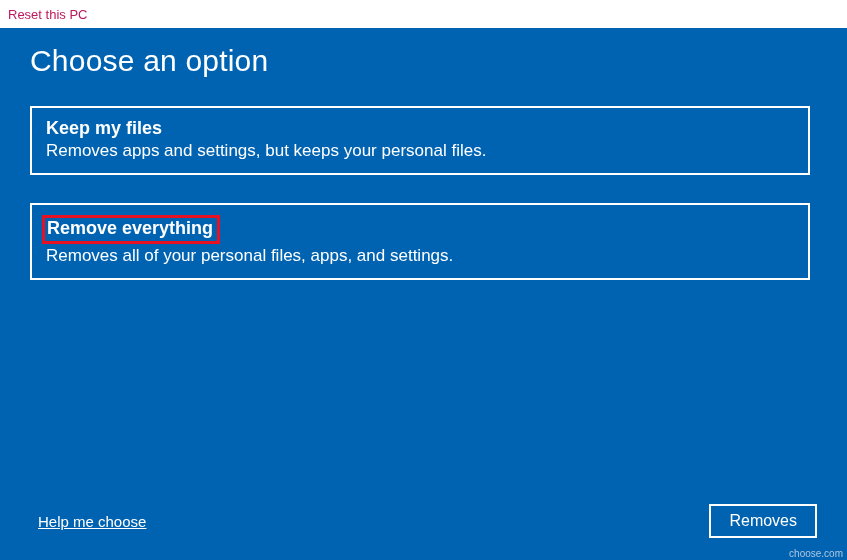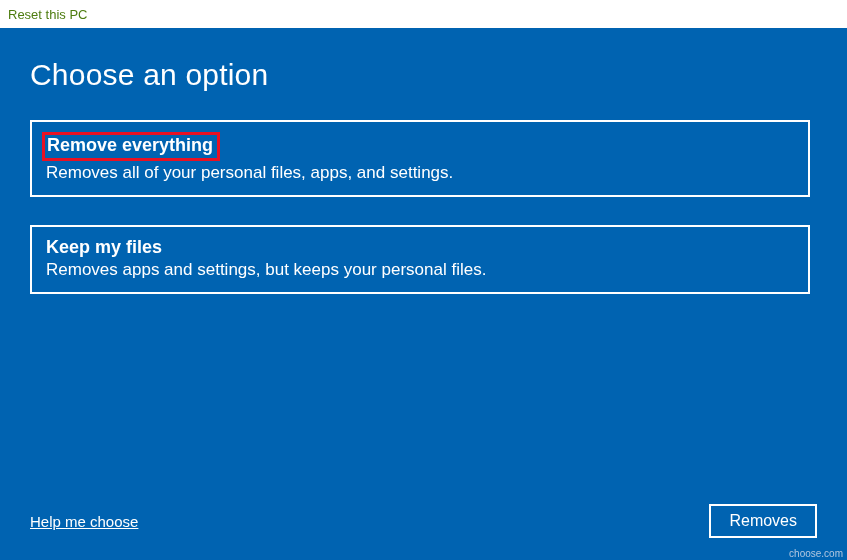--- a/index.html
+++ b/index.html
@@ -12,30 +12,30 @@
       width: 847px;
       height: 560px;
       overflow: hidden;
       background: #fff;
     }
     .titlebar {
       background: #ffffff;
       height: 28px;
       padding: 4px 8px;
       font-size: 13px;
-      color: #4d7c0f;
+      color: #be185d;
       display: flex;
       align-items: center;
     }
     .main {
       background: #0063b1;
       width: 847px;
       height: 532px;
       color: #ffffff;
-      padding: 30px 30px 20px 30px;
+      padding: 16px 30px 20px 30px;
       position: relative;
     }
     .heading {
       font-size: 30px;
       font-weight: 300;
       margin-bottom: 28px;
       letter-spacing: 0.2px;
     }
     .option-box {
       border: 2px solid #ffffff;
@@ -59,21 +59,21 @@
     }
     .option-desc {
       font-size: 17px;
       font-weight: 400;
       margin-top: 2px;
       color: #ffffff;
     }
     .footer {
       position: absolute;
       bottom: 22px;
-      left: 30px;
+      left: 38px;
       right: 30px;
       display: flex;
       justify-content: space-between;
       align-items: center;
     }
     .help-link {
       color: #ffffff;
       text-decoration: underline;
       font-size: 15px;
       cursor: pointer;
@@ -100,31 +100,31 @@
 <body>
 
 <div class="titlebar">
   <span>Reset this PC</span>
 </div>
 
 <div class="main">
   <div class="heading">Choose an option</div>
 
   <div class="option-box">
+    <div class="option-title-wrap">
+      <span class="option-title">Keep my files</span>
+    </div>
+    <div class="option-desc">Removes apps and settings, but keeps your personal files.</div>
+  </div>
+
+  <div class="option-box">
     <div class="option-title-wrap highlight">
       <span class="option-title">Remove everything</span>
     </div>
     <div class="option-desc">Removes all of your personal files, apps, and settings.</div>
-  </div>
-
-  <div class="option-box">
-    <div class="option-title-wrap">
-      <span class="option-title">Keep my files</span>
-    </div>
-    <div class="option-desc">Removes apps and settings, but keeps your personal files.</div>
   </div>
 
   <div class="footer">
     <a class="help-link">Help me choose</a>
     <button class="cancel-btn">Removes</button>
   </div>
 
   <div class="watermark">choose.com</div>
 </div>
 

